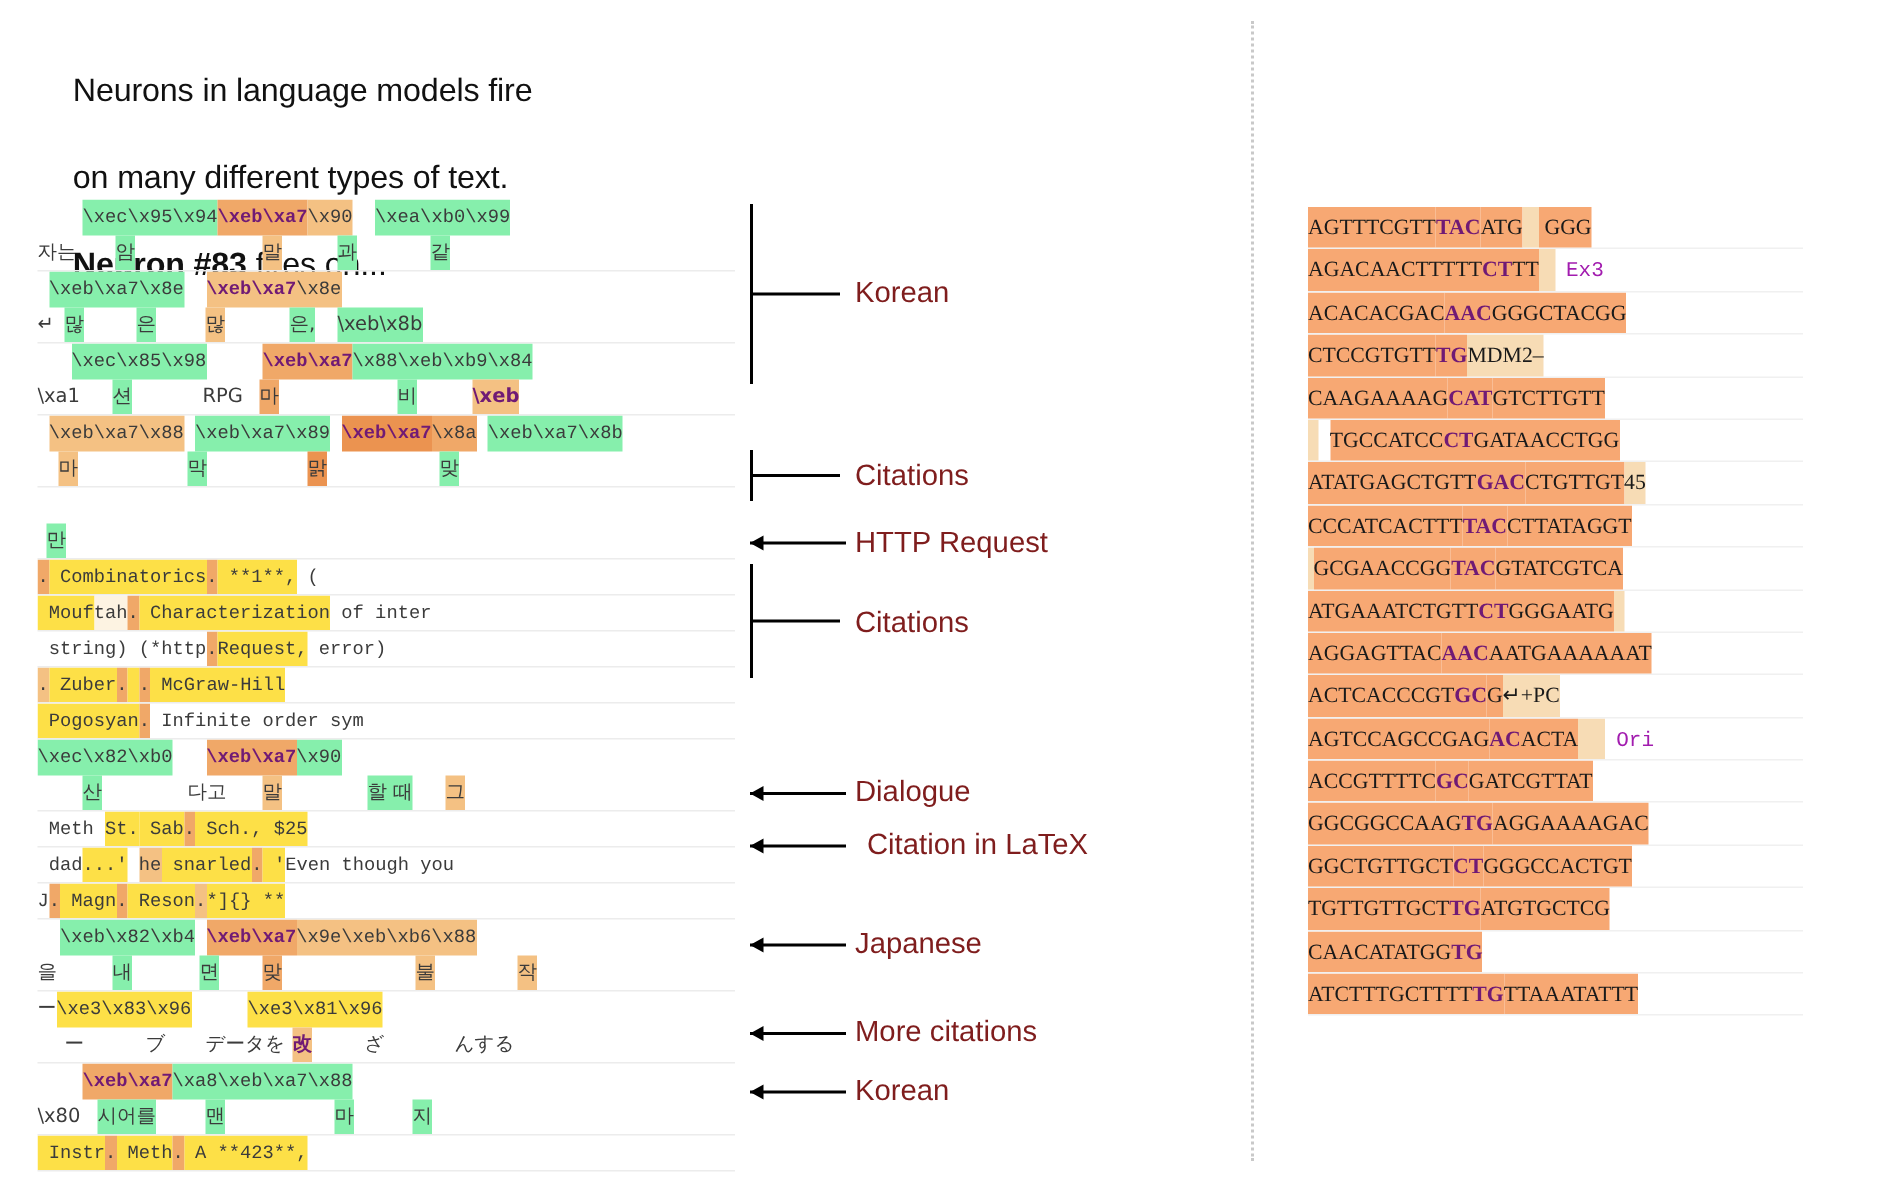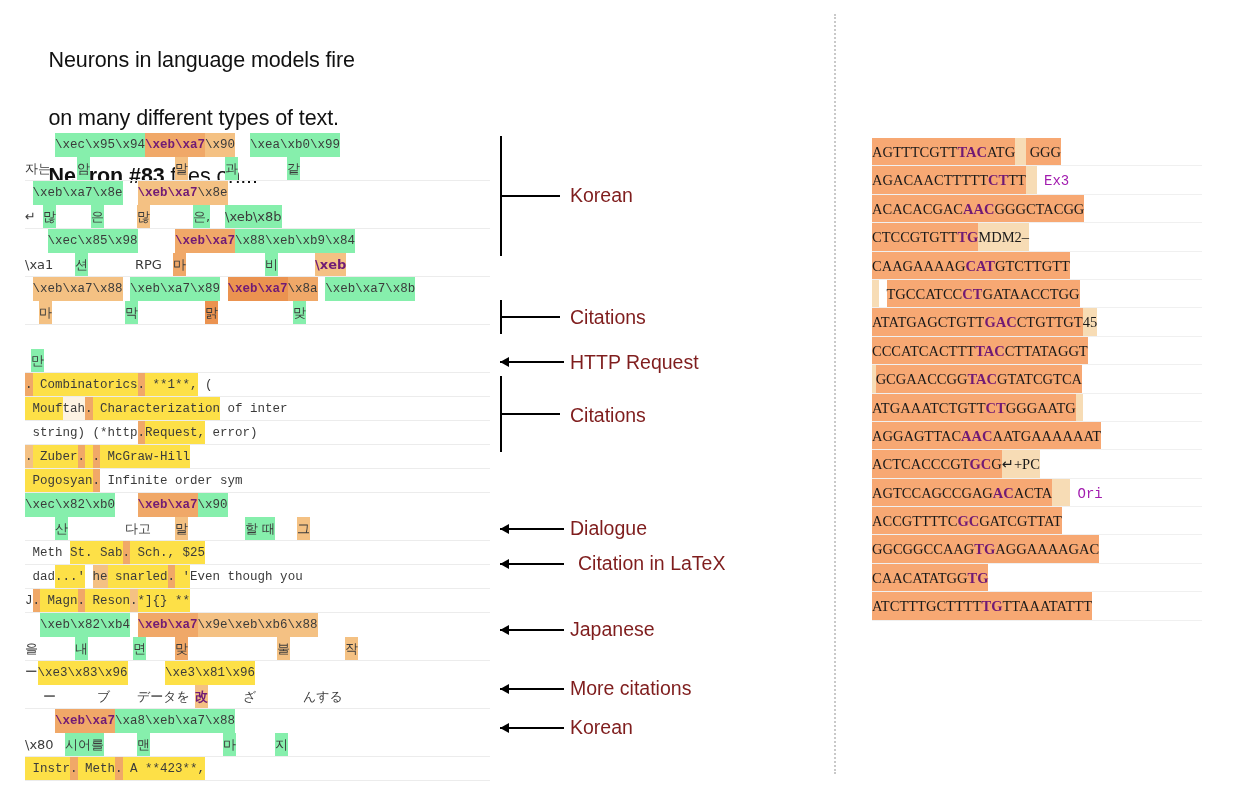--- a/index.html
+++ b/index.html
@@ -174,15 +174,17 @@
     <div class="dnarow"><span class="seg d1">  </span><span class="seg">  </span><span class="seg d3">TGCCATCC</span><span class="seg d3 b">CT</span><span class="seg d3">GATAACCTGG</span></div>
     <div class="dnarow"><span class="seg d3">ATATGAGCTGTT</span><span class="seg d3 b">GAC</span><span class="seg d3">CTGTTGT</span><span class="seg d1">45</span></div>
     <div class="dnarow"><span class="seg d3">CCCATCACTTT</span><span class="seg d3 b">TAC</span><span class="seg d3">CTTATAGGT</span></div>
     <div class="dnarow"><span class="seg d1"> </span><span class="seg d3">GCGAACCGG</span><span class="seg d3 b">TAC</span><span class="seg d3">GTATCGTCA</span></div>
     <div class="dnarow"><span class="seg d3">ATGAAATCTGTT</span><span class="seg d3 b">CT</span><span class="seg d3">GGGAATG</span><span class="seg d1">  </span></div>
     <div class="dnarow"><span class="seg d3">AGGAGTTAC</span><span class="seg d3 b">AAC</span><span class="seg d3">AATGAAAAAAT</span></div>
     <div class="dnarow"><span class="seg d3">ACTCACCCGT</span><span class="seg d3 b">GC</span><span class="seg d3">G</span><span class="seg d1">↵+PC</span></div>
     <div class="dnarow"><span class="seg d3">AGTCCAGCCGAG</span><span class="seg d3 b">AC</span><span class="seg d3">ACTA</span><span class="seg d1">     </span><span class="seg">  </span><span class="seg note">Ori</span></div>
     <div class="dnarow"><span class="seg d3">ACCGTTTTC</span><span class="seg d3 b">GC</span><span class="seg d3">GATCGTTAT</span></div>
     <div class="dnarow"><span class="seg d3">GGCGGCCAAG</span><span class="seg d3 b">TG</span><span class="seg d3">AGGAAAAGAC</span></div>
+    <div class="dnarow"><span class="seg d3">GGCTGTTGCT</span><span class="seg d3 b">CT</span><span class="seg d3">GGGCCACTGT</span></div>
+    <div class="dnarow"><span class="seg d3">TGTTGTTGCT</span><span class="seg d3 b">TG</span><span class="seg d3">ATGTGCTCG</span></div>
     <div class="dnarow"><span class="seg d3">CAACATATGG</span><span class="seg d3 b">TG</span></div>
     <div class="dnarow"><span class="seg d3">ATCTTTGCTTTT</span><span class="seg d3 b">TG</span><span class="seg d3">TTAAATATTT</span></div>
   </div>
 
 </body></html>

